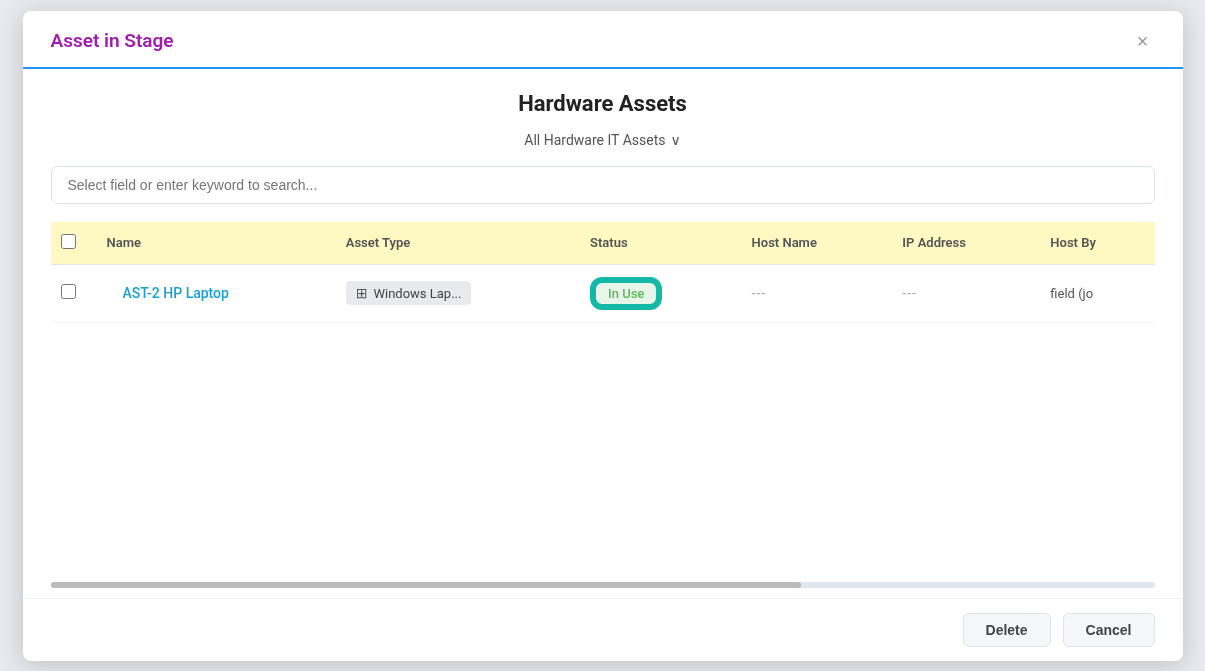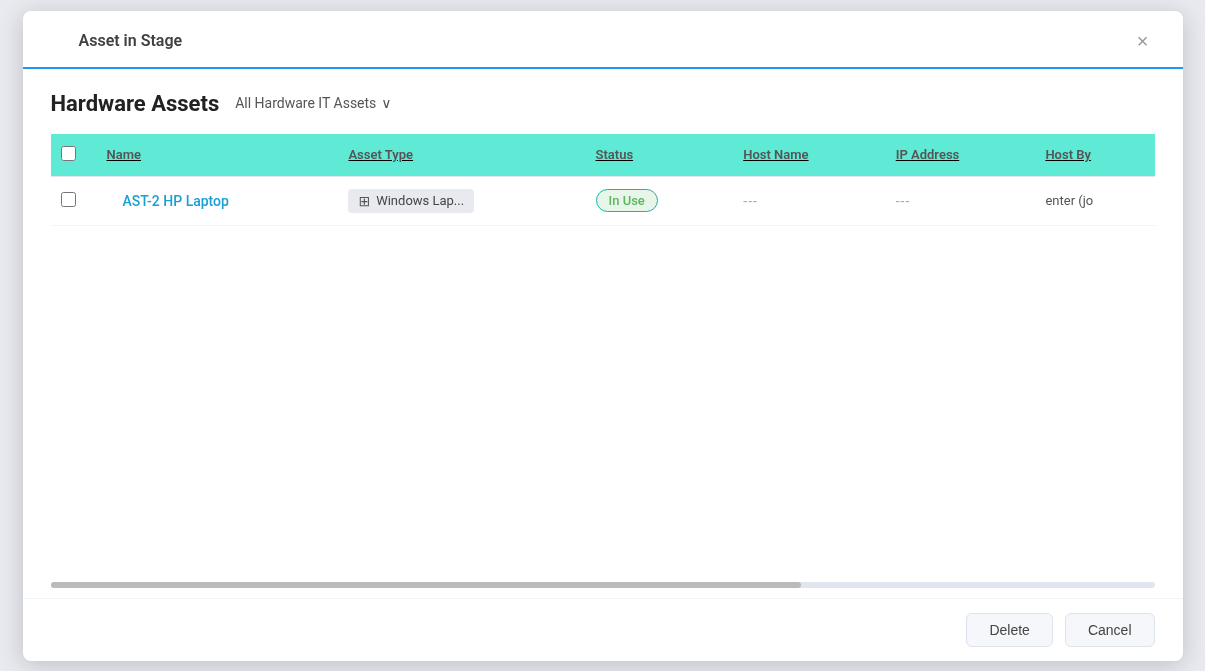--- a/index.html
+++ b/index.html
@@ -30,24 +30,23 @@
       position: relative;
     }
     .modal-header {
       display: flex;
       align-items: center;
       justify-content: space-between;
       padding: 18px 28px 14px 28px;
       border-bottom: 2px solid #2196f3;
     }
     .modal-title {
-      font-size: 16px;
+      font-size: 19px;
       font-weight: 600;
-      color: #404040;
-      margin-left: 28px;
+      color: #a21caf;
     }
     .close-btn {
       background: none;
       border: none;
       cursor: pointer;
       color: #999;
       font-size: 20px;
       line-height: 1;
       padding: 2px 6px;
     }
@@ -56,20 +55,21 @@
       display: flex;
       flex-direction: column;
       padding: 22px 28px 0 28px;
       overflow: hidden;
     }
     .page-header {
       display: flex;
       align-items: center;
       gap: 16px;
       margin-bottom: 18px;
+      flex-direction: column;
     }
     .page-title {
       font-size: 22px;
       font-weight: 700;
       color: #222;
     }
     .filter-dropdown {
       display: flex;
       align-items: center;
       gap: 5px;
@@ -96,22 +96,21 @@
       flex: 1;
       overflow-x: auto;
       overflow-y: auto;
     }
     table {
       width: 100%;
       border-collapse: collapse;
       min-width: 900px;
     }
     thead tr {
-      background: #5eead4;
-      text-decoration: underline;
+      background: #fef9c3;
     }
     thead th {
       padding: 12px 16px;
       text-align: left;
       font-size: 13px;
       font-weight: 600;
       color: #555;
       border-bottom: 1px solid #e0e6ef;
       white-space: nowrap;
     }
@@ -161,21 +160,21 @@
     .status-badge {
       display: inline-block;
       padding: 3px 12px;
       border-radius: 12px;
       font-size: 13px;
       font-weight: 500;
     }
     .status-in-use {
       background: #e8f5e9;
       color: #5cb85c;
-      border: 1px solid #14b8a6;
+      border: 6px solid #14b8a6;
     }
     .dash-cell {
       color: #aaa;
       letter-spacing: 1px;
     }
     .used-by-cell {
       color: #555;
       font-size: 13px;
     }
     .modal-footer {
@@ -183,21 +182,21 @@
       align-items: center;
       justify-content: flex-end;
       gap: 12px;
       padding: 14px 28px;
       border-top: 1px solid #f0f3f8;
     }
     .footer-btn {
       padding: 8px 22px;
       border-radius: 6px;
       font-size: 14px;
-      font-weight: 400;
+      font-weight: 700;
       cursor: pointer;
       border: 1px solid #dce3ec;
       background: #f5f7fa;
       color: #444;
       transition: background 0.15s;
     }
     .scrollbar-track {
       height: 6px;
       background: #e0e6ef;
       border-radius: 3px;
@@ -224,20 +223,21 @@
     <div class="modal-body">
 
       <div class="page-header">
         <h2 class="page-title">Hardware Assets</h2>
         <div class="filter-dropdown">
           <span>All Hardware IT Assets</span>
           <span class="chevron">∨</span>
         </div>
       </div>
 
+      <input type="text" class="search-bar" placeholder="Select field or enter keyword to search..." style="">
 
       <div class="table-container">
         <table>
           <thead>
             <tr>
               <th>
                 <input type="checkbox" class="checkbox" style="">
               </th>
               <th>
                 <span>Name</span>
@@ -272,21 +272,21 @@
                   <span class="asset-type-icon">⊞</span>
                   <span>Windows Lap...</span>
                 </span>
               </td>
               <td>
                 <span class="status-badge status-in-use">In Use</span>
               </td>
               <td class="dash-cell">---</td>
               <td class="dash-cell">---</td>
               <td class="used-by-cell">
-                <span>enter (jo</span>
+                <span>field (jo</span>
               </td>
             </tr>
           </tbody>
         </table>
       </div>
     </div>
 
     <div class="scrollbar-track">
       <div class="scrollbar-thumb"></div>
     </div>

